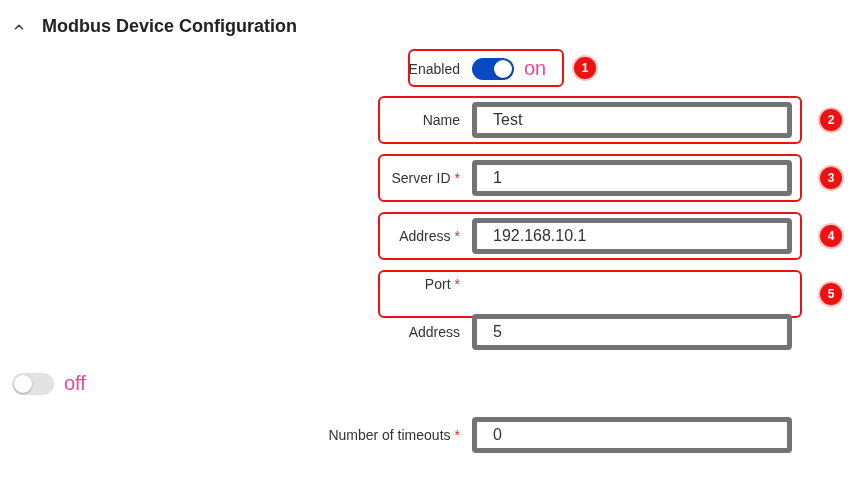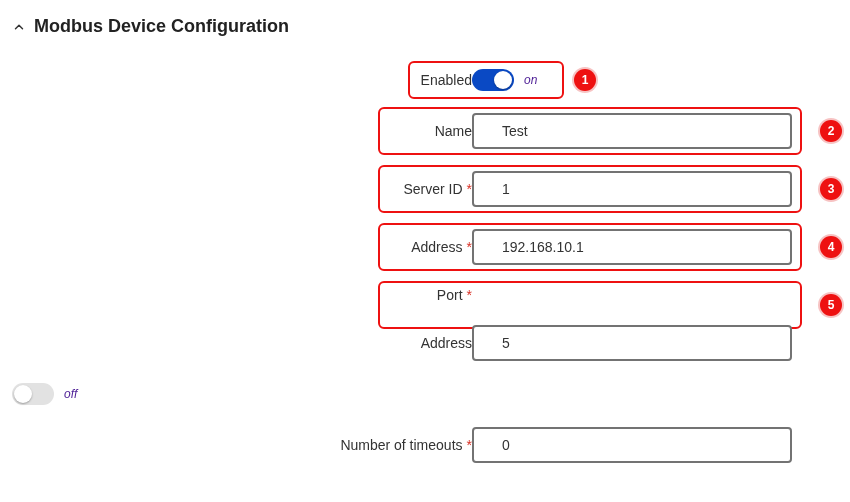--- a/index.html
+++ b/index.html
@@ -9,68 +9,68 @@
     color: #333;
     background: #fff;
     width: 850px;
     height: 502px;
     overflow: hidden;
     padding: 16px 12px;
   }
   .section-header {
     display: flex;
     align-items: center;
-    gap: 8px;
-    margin-bottom: 32px;
+    gap: 16px;
+    margin-bottom: 20px;
   }
   .chevron svg { width: 14px; height: 14px; display:block; }
   .section-title { font-size: 18px; font-weight: 600; color:#222; }
   .rows { display:flex; flex-direction:column; gap:22px; }
   .row {
     display:flex;
     align-items:center;
     position:relative;
   }
   .label-cell {
     width: 460px;
     display:flex;
     justify-content:flex-end;
     align-items:center;
-    padding-right:0;
+    padding-right:12px;
     gap:4px;
   }
   .req { color:#d93025; }
   .control-cell {
     display:flex;
     align-items:center;
     gap:10px;
   }
   input.text {
     width: 320px;
     height: 36px;
-    border: 2px solid #737373;
+    border: 5px solid #737373;
     border-radius: 4px;
-    padding: 0 28px;
-    font-size: 14px;
+    padding: 0 16px;
+    font-size: 16px;
     color:#333;
     background:#fff;
   }
   
   .toggle {
     width: 42px; height:22px; border-radius:11px; position:relative; cursor:pointer;
   }
   .toggle .knob {
     position:absolute; top:2px; width:18px; height:18px; border-radius:50%; background:#fff;
     box-shadow:0 1px 2px rgba(0,0,0,.3);
   }
   .toggle.on { background:#0a49c4; }
   .toggle.on .knob { right:2px; }
   .toggle.off { background:#e2e2e2; }
   .toggle.off .knob { left:2px; }
-  .toggle-state { font-size:12px; color:#4c1d95;font-style:italic; }
+  .toggle-state { font-size:20px; color:#ec4899; }
   
   .hl {
     position:absolute;
     border:2px solid #e11; border-radius:6px;
     pointer-events:none;
   }
   
   .badge {
     position:absolute;
     width:22px; height:22px; border-radius:50%;

